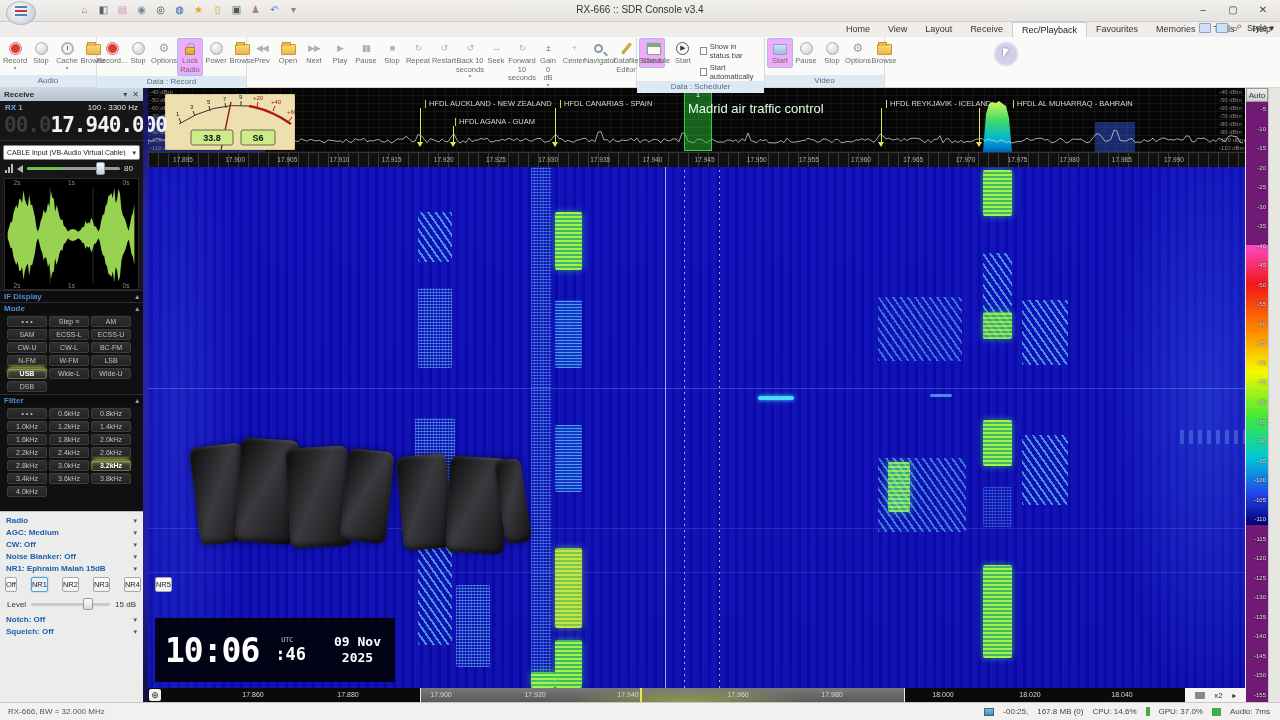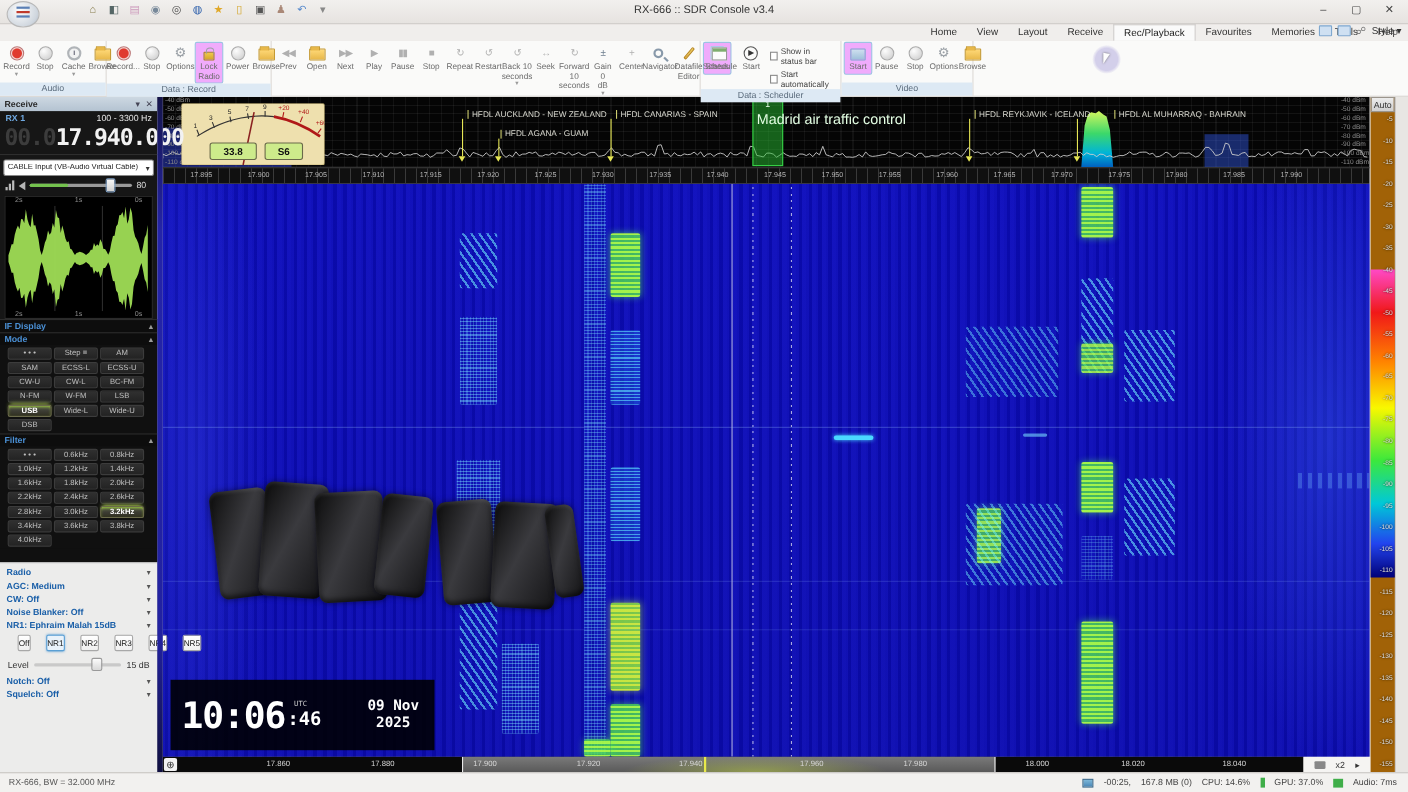--- a/index.html
+++ b/index.html
@@ -82,21 +82,21 @@
   .wlbl span{width:12px; text-align:center;}
   #wavesvg { position:absolute; left:0; top:8px; }
   .shdr { height:12px; background:#0d0d0d; border-top:1px solid #2c2c2c; display:flex; align-items:center; padding:0 4px; font-size:8px; font-weight:bold; color:#4a8fd4;}
   .shdr .sp{flex:1;} .shdr .c{ color:#9a9a9a; font-size:7px;}
   .grid { display:flex; flex-wrap:wrap; gap:2px; padding:2px 7px; background:#101010;}
   .grid span { width:40px; height:11px; background:linear-gradient(#303030,#232323); border:1px solid #3c3c3c; border-radius:2px; color:#c0c0c0; font-size:7px; line-height:10px; text-align:center; cursor:default;}
   .grid span.sel { background:linear-gradient(#4a4a4a,#303020); color:#fff; font-weight:bold; border-color:#6a6a4a; box-shadow:0 2px 3px -1px rgba(170,220,60,.9) inset, 0 -3px 4px -2px #b8d858;}
   #radio-sec { background:#ececeb; border-top:1px solid #b8b8b8; padding-top:2px; flex:1;}
   .rs-h { display:flex; align-items:center; padding:2px 6px 1px; font-size:8px; font-weight:bold; color:#1a5fa8;}
   .rs-h .sp{flex:1;} .rs-h .c{ color:#555; font-size:7px; font-weight:normal;}
-  #nrrow { display:flex; gap:14px; padding:3px 16px;}
+  #nrrow { display:flex; gap:14px; padding:3px 5px;}
   #nrrow span { flex:1; height:15px; background:linear-gradient(#fff,#efefef); border:1px solid #a8a8a8; border-radius:2px; font-size:7.5px; line-height:14px; text-align:center; color:#222;}
   #nrrow span.sel { border-color:#5a9fd4; background:#e9f2fa; box-shadow:0 0 2px #8ab8dd;}
   #lvlrow { display:flex; align-items:center; gap:5px; padding:5px 7px 4px; font-size:8px; color:#333;}
   .ltrack { flex:1; height:3px; background:#c9c9c9; border-radius:2px; position:relative;}
   .lthumb { position:absolute; left:66%; top:-5px; width:10px; height:12px; background:linear-gradient(#fcfcfc,#d8d8d8); border:1px solid #999; border-radius:2px;}
   #sidebar-col { display:flex; flex-direction:column; height:100%;}
   
   #splitter { position:absolute; left:143px; top:88px; width:5px; height:614px; background:linear-gradient(#15154a,#2525a8 20%,#2222a0 80%,#101040); z-index:41;}
   #spectrum { position:absolute; left:148px; top:88px; width:1097px; height:64px; background:#050505; overflow:hidden; z-index:30;
     background-image:repeating-linear-gradient(0deg, rgba(255,255,255,.06) 0 1px, transparent 1px 8px),
@@ -127,37 +127,37 @@
   .diag { background:repeating-linear-gradient(55deg, rgba(110,230,255,.60) 0 2px, rgba(20,40,200,.12) 2px 6px); border-radius:2px; filter:blur(.4px);}
   .gblk { background:repeating-linear-gradient(0deg, rgba(170,255,70,.95) 0 2px, rgba(80,225,80,.8) 2px 4px); box-shadow:0 0 7px rgba(90,255,90,.55); border-radius:2px;}
   .yblk { background:repeating-linear-gradient(0deg, rgba(210,240,60,.95) 0 2px, rgba(140,230,60,.85) 2px 4px); box-shadow:0 0 7px rgba(190,255,80,.5); border-radius:2px;}
   .cblk { background:repeating-linear-gradient(0deg, rgba(90,220,255,.7) 0 1px, rgba(40,120,240,.35) 1px 3px); border-radius:2px;}
   .vline { width:1px; background:rgba(225,225,255,.75);}
   .vdot { width:1px; background:repeating-linear-gradient(0deg,rgba(255,255,255,.65) 0 2px, transparent 2px 6px);}
   .hline { height:1px; background:rgba(150,190,255,.3);}
   .obj { background:linear-gradient(115deg,#0c0c0c,#3a3a3e 45%,#141416); border-radius:8px; box-shadow:inset 0 2px 3px rgba(255,255,255,.10), inset 0 -3px 5px rgba(0,0,0,.6), 0 0 6px rgba(0,0,20,.6);}
   #clock { position:absolute; left:155px; top:618px; width:240px; height:64px; background:rgba(0,0,0,.88); z-index:35; display:flex; align-items:center; padding:0 10px; color:#fff; font-family:"DejaVu Sans Mono", monospace;}
   #clk-big { font-size:33px; font-weight:bold; letter-spacing:-1px;}
-  #clk-mid { display:flex; flex-direction:column; align-items:flex-start; margin-left:2px;}
+  #clk-mid { display:flex; flex-direction:column; align-items:flex-start; margin-left:16px;}
   #clk-utc { font-size:6.5px; color:#cfcfcf; margin-left:6px;}
   #clk-sec { font-size:17px; font-weight:bold;}
   #clk-date { margin-left:auto; text-align:center; font-size:13px; font-weight:bold; line-height:1.25; padding-right:4px;}
   
   #wfscale { position:absolute; left:148px; top:688px; width:1037px; height:14px; background:#0a0a0a; z-index:30; overflow:hidden;}
   #wfseg-gray { position:absolute; left:272px; width:485px; top:0; bottom:0;
      background:radial-gradient(160px 20px at 55% 100%, rgba(200,220,70,.5), transparent 75%), linear-gradient(#7a7a7a,#595959);}
   #wfseg-gray:before{content:""; position:absolute; left:0; top:0; bottom:0; width:1px; background:#e8e8e8;}
   #wfseg-gray:after{content:""; position:absolute; right:0; top:0; bottom:0; width:1px; background:#e8e8e8;}
   #wfscale span.t { position:absolute; top:3px; transform:translateX(-50%); font-size:7px; color:#d8d8d8; z-index:2;}
   #wf-target { position:absolute; left:1px; top:1px; width:12px; height:12px; background:#f2f2f2; border-radius:2px; color:#333; font-size:9px; line-height:12px; text-align:center; z-index:3;}
   #wf-yellowtick { position:absolute; left:492px; top:0; width:2px; height:14px; background:#e8e84a; z-index:3;}
   #wftools { position:absolute; left:1185px; top:688px; width:77px; height:14px; background:#f5f4f2; z-index:30; display:flex; align-items:center; justify-content:space-evenly; font-size:8px; color:#333;}
   #wftools .mon { width:10px; height:7px; background:#888; border-radius:1px;}
   
-  #colorbar { position:absolute; left:1246px; top:88px; width:22px; height:614px; background:#a16207; z-index:30;}
+  #colorbar { position:absolute; left:1246px; top:88px; width:22px; height:614px; background:#701a75; z-index:30;}
   #autobtn { height:14px; background:linear-gradient(#ececec,#cfcfcf); border:1px solid #9a9a9a; font-size:8px; color:#333; text-align:center; line-height:13px;}
   #cgrad { position:absolute; left:0; right:0; top:157px; height:280px;
     background:linear-gradient(#ff49c6,#f01818 14%,#ff8400 30%,#f8f800 45%,#3ce83c 62%,#00c8d8 76%,#2244ee 89%,#000078);}
   #clabels { position:absolute; left:0; right:2px; top:18px; height:592px; display:flex; flex-direction:column; justify-content:space-between; align-items:flex-end;}
   #clabels span { font-size:6px; color:#e0e0e0; line-height:1; text-shadow:0 0 2px #000;}
   #dockstrip { position:absolute; left:1268px; top:88px; width:12px; height:614px; background:#e8e6e3; border-left:1px solid #c8c5c2; z-index:29;}
   
   #statusbar { position:absolute; left:0; top:702px; width:1280px; height:18px; background:#f2f1ef; border-top:1px solid #c9c6c3; z-index:50; display:flex; align-items:center; font-size:8px; color:#555;}
   #statusbar .lft { padding-left:8px;}
   #statusbar .rgt { margin-left:auto; display:flex; align-items:center; gap:9px; padding-right:10px; color:#444;}

